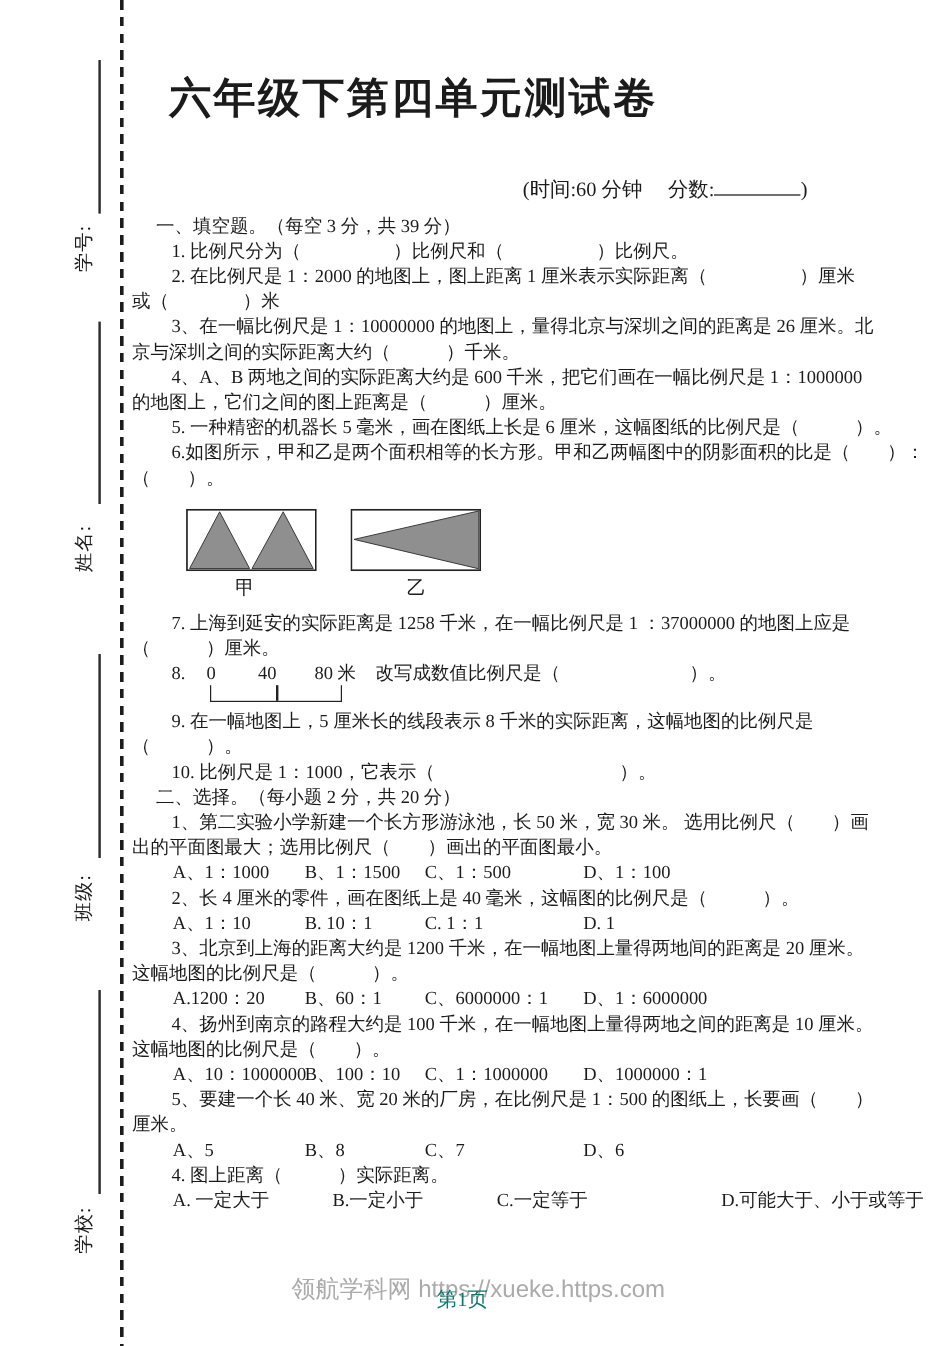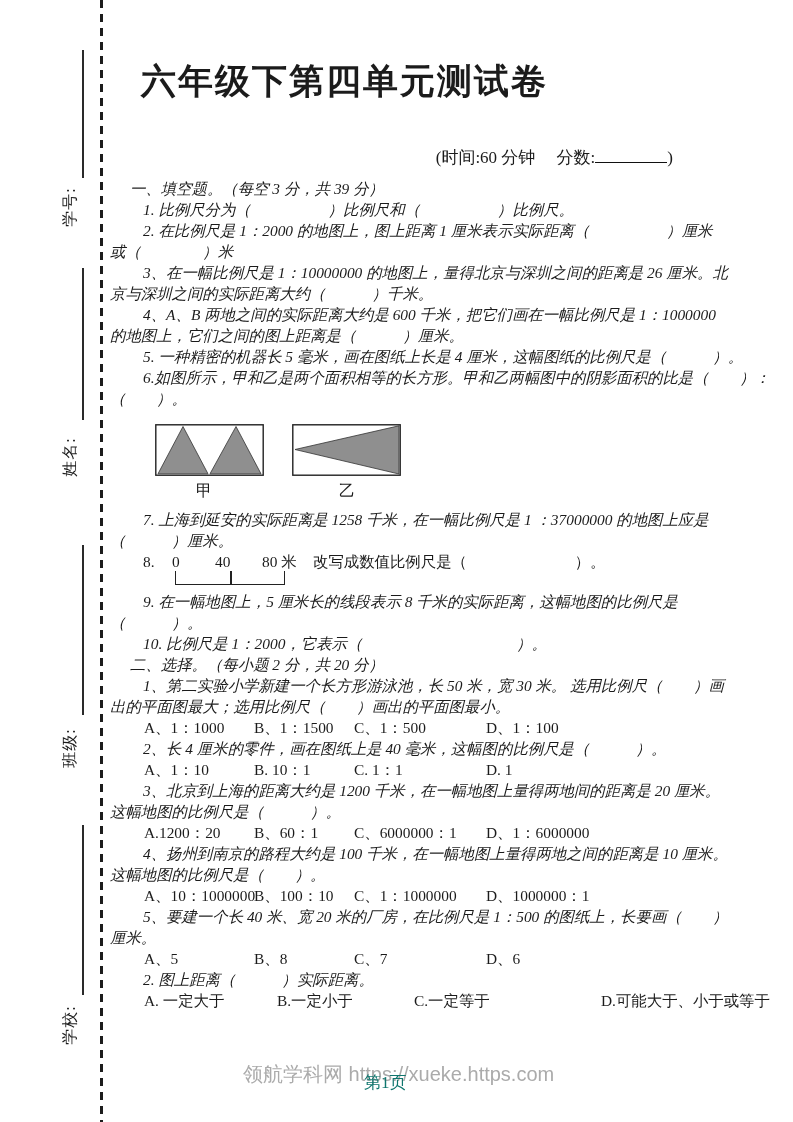--- a/index.html
+++ b/index.html
@@ -14,21 +14,21 @@
           transform:rotate(-90deg);font-size:16px;letter-spacing:1px;white-space:nowrap;}
 
   
   .title{position:absolute;left:141px;top:58px;font-family:"Liberation Sans","DejaVu Sans",sans-serif;
          font-weight:bold;font-size:35px;letter-spacing:2px;white-space:nowrap;}
   .meta{position:absolute;top:146px;right:120px;font-size:17px;white-space:nowrap;text-align:center;}
   .meta .blank{display:inline-block;width:72px;border-bottom:1.6px solid #111;height:14px;vertical-align:baseline;}
 
   
   .body{position:absolute;left:110px;top:178px;width:577px;font-size:15.4px;line-height:21px;}
-  .ln{white-space:nowrap;font-style:italic;}
+  .ln{white-space:nowrap;}
   .ind1{padding-left:20px;}
   .ind2{padding-left:33px;}
   .opts{display:grid;padding-left:34px;grid-template-columns:110px 100px 132px auto;white-space:nowrap;}
   .opts.wide{grid-template-columns:101px 105px 155px auto;gap:32px;}
 
   
   .figure{position:relative;height:79px;margin-top:15px;margin-bottom:6px;}
   .fig-box{position:absolute;top:0;}
   .fig-label{position:absolute;top:56px;font-size:16px;}
 
@@ -70,21 +70,21 @@
 
   <div class="body">
     <div class="ln ind1">一、填空题。（每空 3 分，共 39 分）</div>
     <div class="ln ind2">1. 比例尺分为（　　　　　）比例尺和（　　　　　）比例尺。</div>
     <div class="ln ind2">2. 在比例尺是 1：2000 的地图上，图上距离 1 厘米表示实际距离（　　　　　）厘米</div>
     <div class="ln">或（　　　　）米</div>
     <div class="ln ind2">3、在一幅比例尺是 1：10000000 的地图上，量得北京与深圳之间的距离是 26 厘米。北</div>
     <div class="ln">京与深圳之间的实际距离大约（　　　）千米。</div>
     <div class="ln ind2">4、A、B 两地之间的实际距离大约是 600 千米，把它们画在一幅比例尺是 1：1000000</div>
     <div class="ln">的地图上，它们之间的图上距离是（　　　）厘米。</div>
-    <div class="ln ind2">5. 一种精密的机器长 5 毫米，画在图纸上长是 4 厘米，这幅图纸的比例尺是（　　　）。</div>
+    <div class="ln ind2">5. 一种精密的机器长 5 毫米，画在图纸上长是 6 厘米，这幅图纸的比例尺是（　　　）。</div>
     <div class="ln ind2">6.如图所示，甲和乙是两个面积相等的长方形。甲和乙两幅图中的阴影面积的比是（　　）：</div>
     <div class="ln">（　　）。</div>
 
     <div class="figure">
       <svg class="fig-box" style="left:45px;" width="109" height="52" viewBox="0 0 109 52">
         <rect x="0.8" y="0.8" width="107.4" height="50.4" fill="none" stroke="#222" stroke-width="1.4"></rect>
         <polygon points="3,49.8 53,49.8 28,2.5" fill="#8f8f8f" stroke="#333" stroke-width="0.8"></polygon>
         <polygon points="55,49.8 106,49.8 81,2.5" fill="#8f8f8f" stroke="#333" stroke-width="0.8"></polygon>
       </svg>
       <div class="fig-label" style="left:86px;">甲</div>
@@ -104,21 +104,21 @@
       <span style="left:105px;">40</span>
       <span style="left:152px;">80 米</span>
       <span style="left:203px;">改写成数值比例尺是（　　　　　　　）。</span>
       <div class="scalebar">
           <span class="mid" style="position:absolute;"></span>
         </div>
     </div>
 
     <div class="ln ind2">9. 在一幅地图上，5 厘米长的线段表示 8 千米的实际距离，这幅地图的比例尺是</div>
     <div class="ln">（　　　）。</div>
-    <div class="ln ind2">10. 比例尺是 1：2000，它表示（　　　　　　　　　　）。</div>
+    <div class="ln ind2">10. 比例尺是 1：1000，它表示（　　　　　　　　　　）。</div>
 
     <div class="ln ind1">二、选择。（每小题 2 分，共 20 分）</div>
 
     <div class="ln ind2">1、第二实验小学新建一个长方形游泳池，长 50 米，宽 30 米。 选用比例尺（　　）画</div>
     <div class="ln">出的平面图最大；选用比例尺（　　）画出的平面图最小。</div>
     <div class="opts">
       <span>A、1：1000</span>
       <span>B、1：1500</span>
       <span>C、1：500</span>
       <span>D、1：100</span>
@@ -152,21 +152,21 @@
 
     <div class="ln ind2">5、要建一个长 40 米、宽 20 米的厂房，在比例尺是 1：500 的图纸上，长要画（　　）</div>
     <div class="ln">厘米。</div>
     <div class="opts">
       <span>A、5</span>
       <span>B、8</span>
       <span>C、7</span>
       <span>D、6</span>
     </div>
 
-    <div class="ln ind2">2. 图上距离（　　　）实际距离。</div>
+    <div class="ln ind2">4. 图上距离（　　　）实际距离。</div>
     <div class="opts wide">
       <span>A. 一定大于</span>
       <span>B.一定小于</span>
       <span>C.一定等于</span>
       <span>D.可能大于、小于或等于</span>
     </div>
   </div>
 
   <div class="watermark">领航学科网 https://xueke.https.com</div>
   <div class="pagenum">第1页</div>

